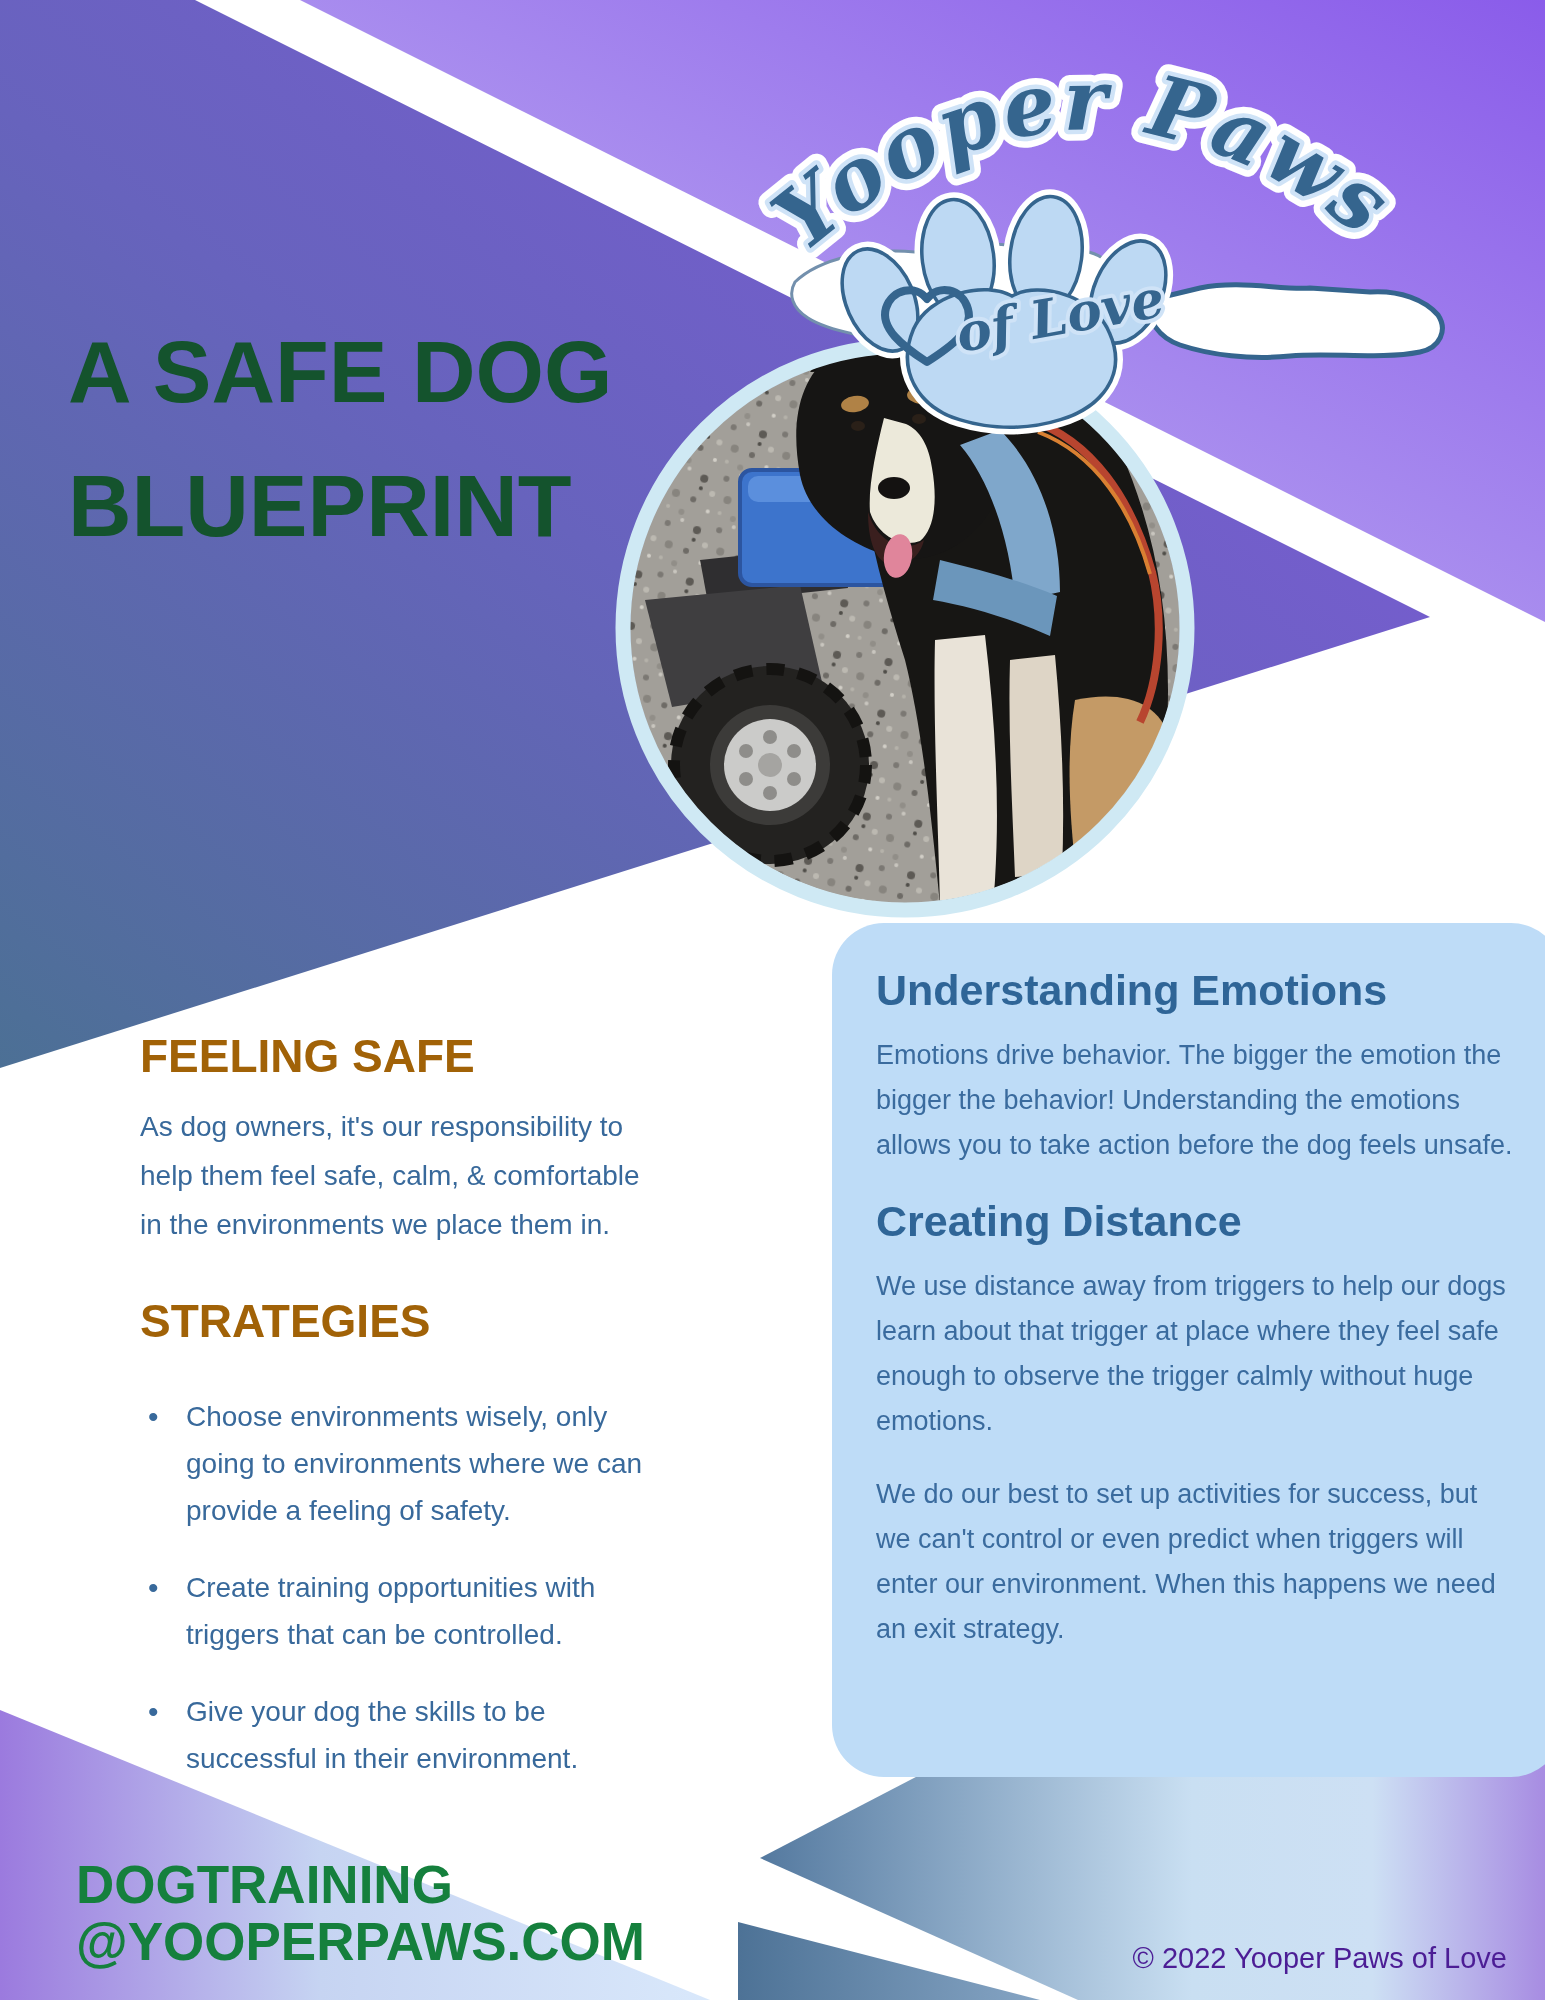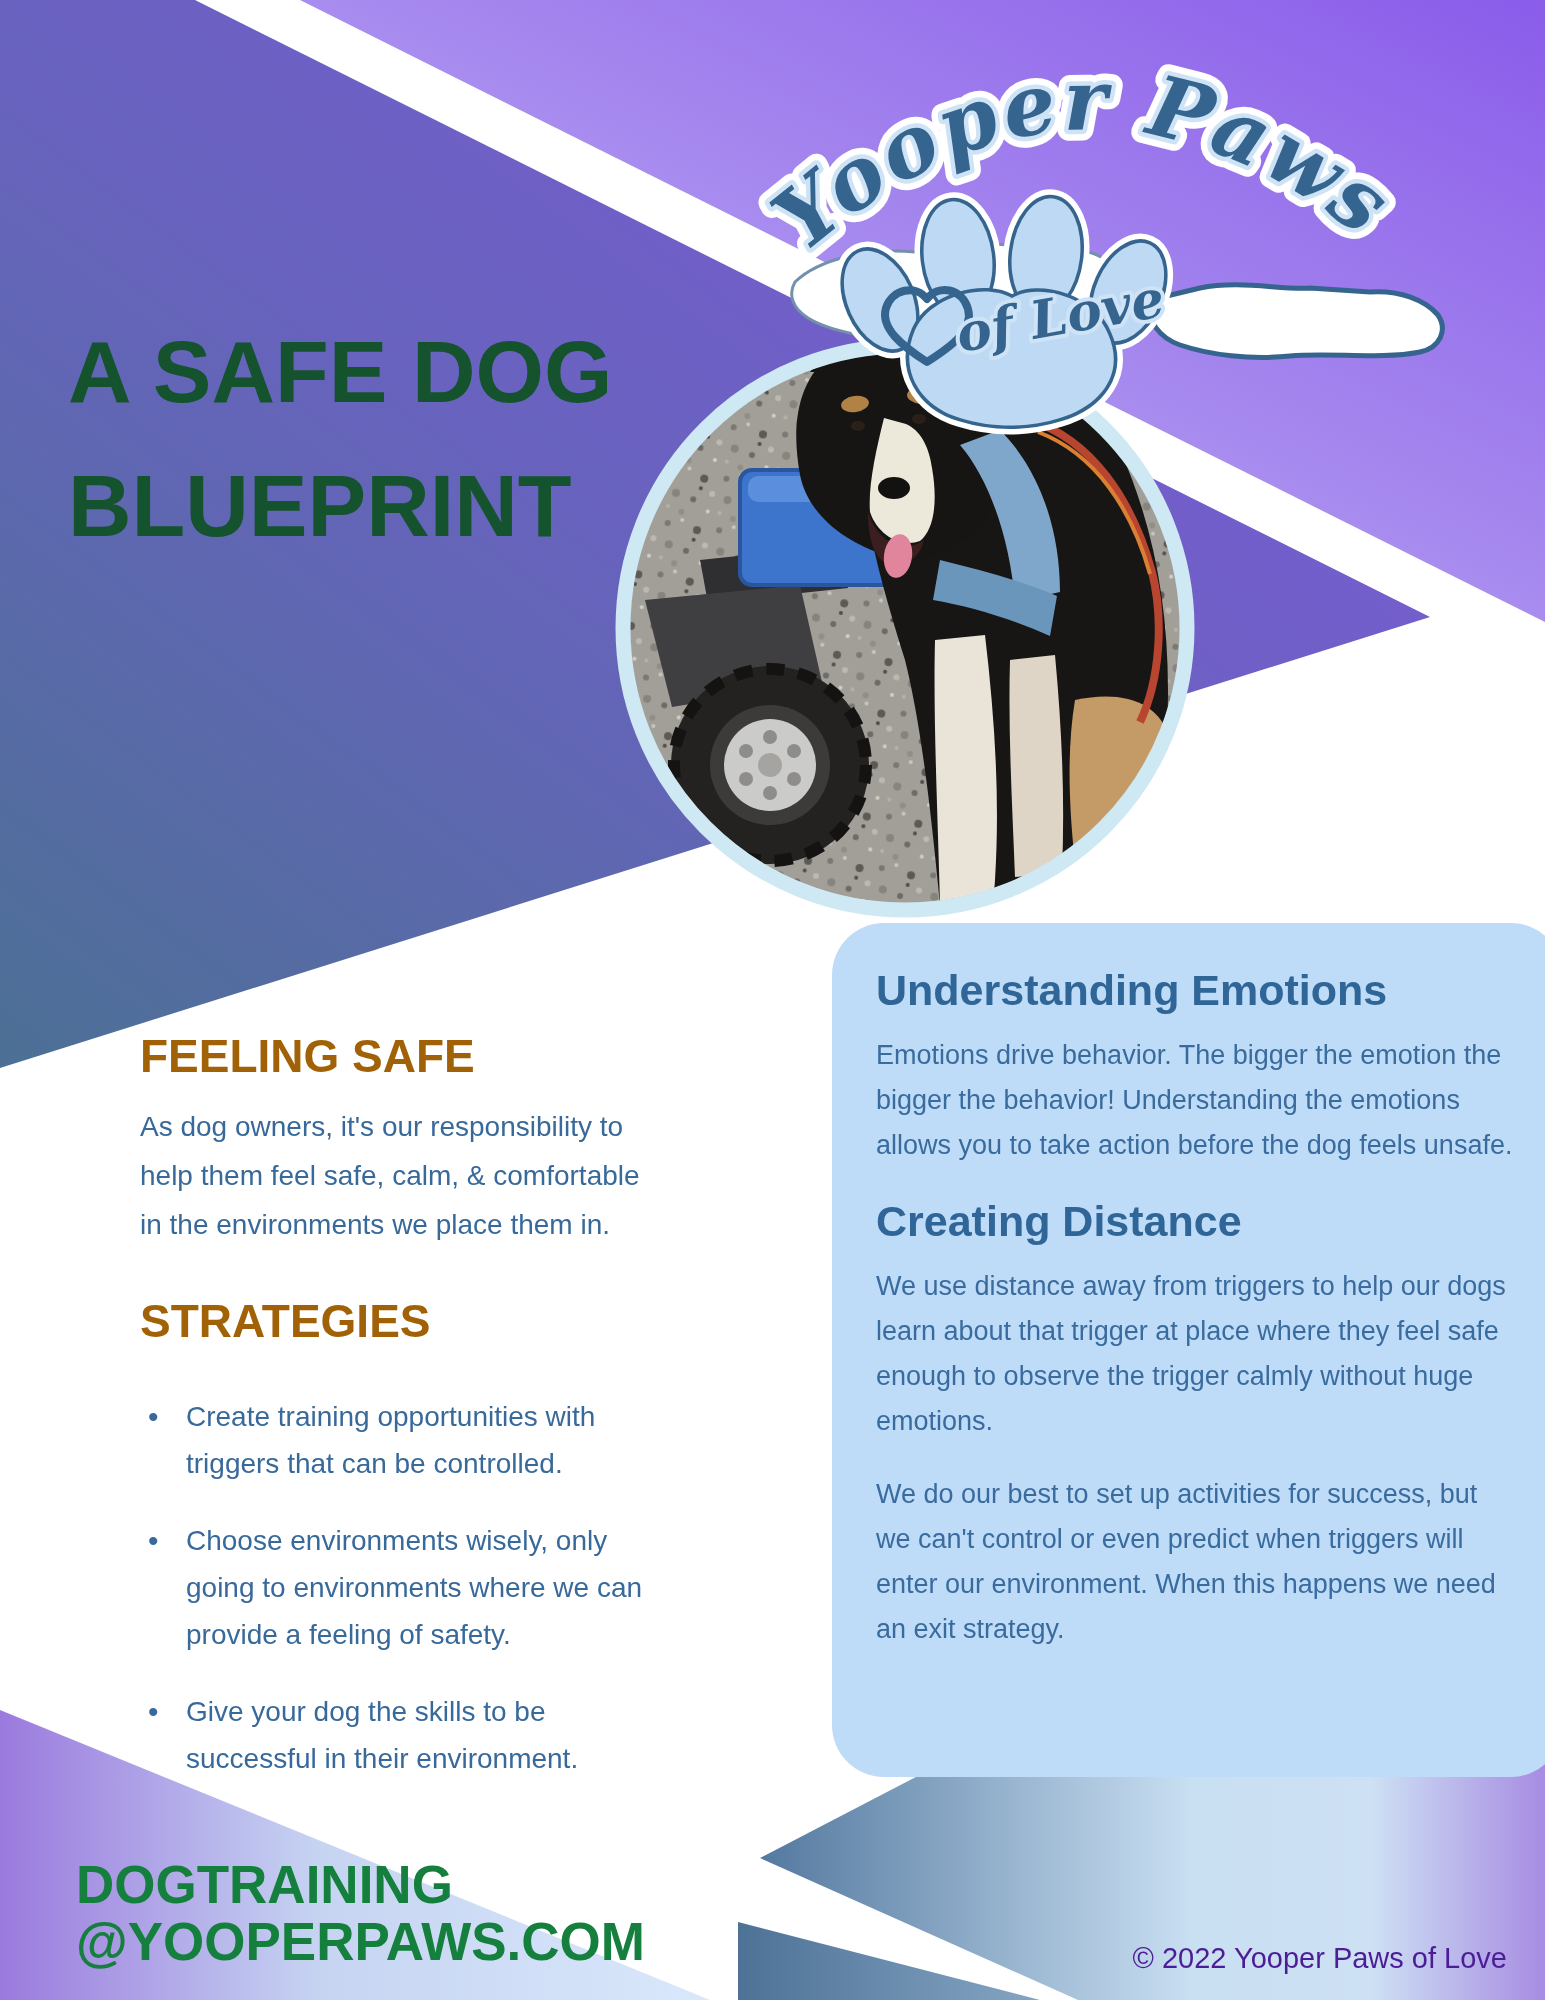--- a/index.html
+++ b/index.html
@@ -196,22 +196,22 @@
     <span>A SAFE DOG</span><br>
     <span>BLUEPRINT</span>
   </h1>
 
   <section class="left-col">
     <h2>FEELING SAFE</h2>
     <p class="lead">As dog owners, it's our responsibility to help them feel safe, calm, &amp; comfortable in the environments we place them in.</p>
 
     <h2 class="strategies-h">STRATEGIES</h2>
     <ul>
+      <li>Choose environments wisely, only going to environments where we can provide a feeling of safety.</li>
       <li>Create training opportunities with triggers that can be controlled.</li>
-      <li>Choose environments wisely, only going to environments where we can provide a feeling of safety.</li>
       <li>Give your dog the skills to be successful in their environment.</li>
     </ul>
   </section>
 
   <aside class="panel">
     <h3>Understanding Emotions</h3>
     <p>Emotions drive behavior. The bigger the emotion the bigger the behavior! Understanding the emotions allows you to take action before the dog feels unsafe.</p>
 
     <h3>Creating Distance</h3>
     <p>We use distance away from triggers to help our dogs learn about that trigger at place where they feel safe enough to observe the trigger calmly without huge emotions.</p>

